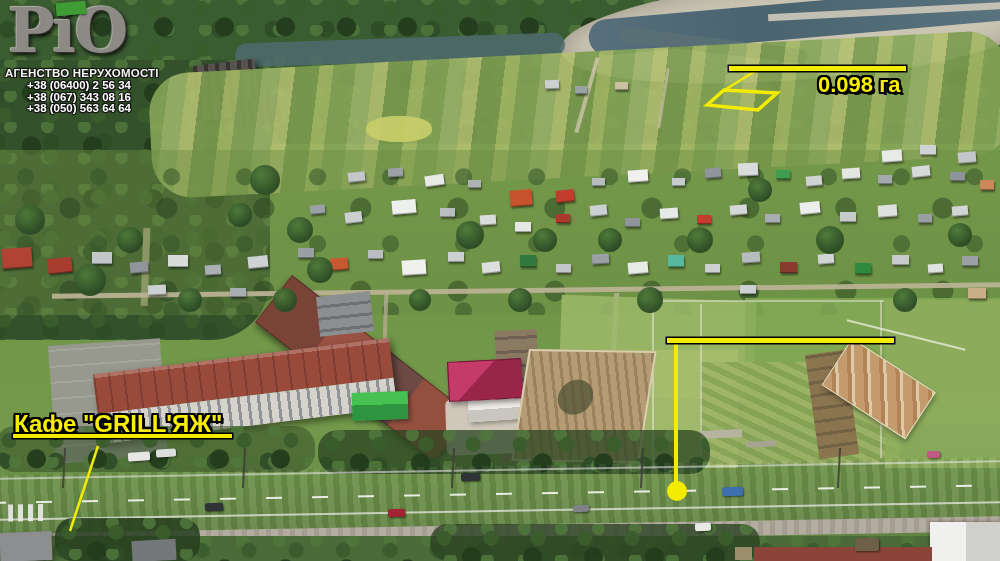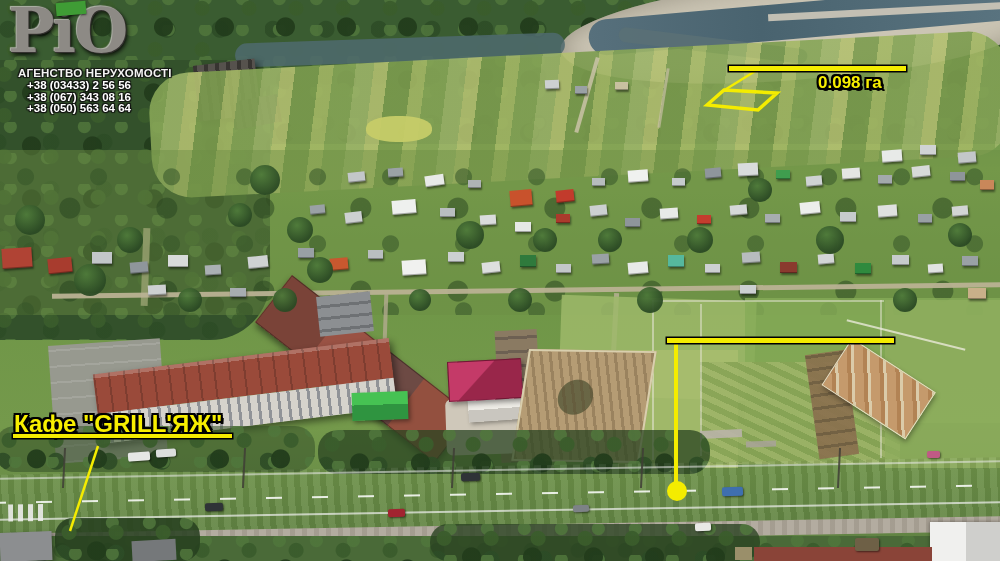--- a/index.html
+++ b/index.html
@@ -26,21 +26,21 @@
       text-shadow:-2px 0 #000,2px 0 #000,0 -2px #000,0 2px #000,
                   -2px -2px #000,2px -2px #000,-2px 2px #000,2px 2px #000,3px 3px #000;}
   .ybar{background:#f4ec00;z-index:10;box-shadow:0 0 0 1.5px #000;}
 
   .logo-wrap{left:4px;top:-6px;width:150px;z-index:10;}
   .logo-text{left:4px;top:0;font-family:"DejaVu Serif",serif;font-weight:bold;font-size:62px;
      letter-spacing:-2px;color:#8d8a85;
      text-shadow:-1px -1px 1px rgba(215,214,208,.8),1px 1px 0 #34322f,2px 3px 4px rgba(5,5,5,.9),0 0 2px #2a2926;}
   .logo-green{left:52px;top:8px;width:30px;height:13px;background:#3f9c35;
      transform:rotate(-5deg);box-shadow:0 1px 2px rgba(0,0,0,.6);z-index:11;}
-  .logo-sub{left:14px;top:73px;width:146px;font-size:11.5px;font-weight:bold;color:#f4f4f2;
+  .logo-sub{left:1px;top:73px;width:146px;font-size:11.5px;font-weight:bold;color:#f4f4f2;
      letter-spacing:.2px;white-space:nowrap;
      text-shadow:1px 1px 1px #111,-1px -1px 1px #111,1px -1px 1px #111,-1px 1px 1px #111;}
   .phones{left:0px;top:86px;width:150px;text-align:center;}
   .phones span{position:static;display:block;font-size:11.5px;font-weight:bold;color:#fff;
      line-height:11.5px;white-space:nowrap;
      text-shadow:1px 1px 1px #111,-1px -1px 1px #111,1px -1px 1px #111,-1px 1px 1px #111;}
 </style>
 </head>
 <body>
 
@@ -274,26 +274,26 @@
     <line x1="676" y1="344" x2="676" y2="484" stroke="#f4ec00" stroke-width="4"></line>
     <circle cx="677" cy="491" r="10" fill="#f4ec00"></circle>
     <line x1="98" y1="446" x2="70" y2="531" stroke="#f4ec00" stroke-width="2.5"></line>
   </svg>
 
   <div class="logo-wrap">
     <div class="logo-text">РіО</div>
     <div class="logo-green"></div>
     <div class="logo-sub">АГЕНСТВО НЕРУХОМОСТІ</div>
     <div class="phones">
-      <span>+38 (03433) 2 56 56</span>
+      <span>+38 (06400) 2 56 34</span>
       <span>+38 (067) 343 08 16</span>
       <span>+38 (050) 563 64 64</span>
     </div>
   </div>
 
   <div class="ybar" style="left:729px;top:66px;width:177px;height:5px;"></div>
-  <div class="yl" style="left:818px;top:74px;font-size:17px;">0.098 га</div>
+  <div class="yl" style="left:818px;top:74px;font-size:22px;">0.098 га</div>
 
   <div class="ybar" style="left:667px;top:338px;width:227px;height:5px;"></div>
 
   <div class="yl" style="left:14px;top:412px;font-size:24px;">Кафе "GRILL'ЯЖ"</div>
   <div class="ybar" style="left:13px;top:434px;width:219px;height:4px;"></div>
 </div>
 
 </body></html>

